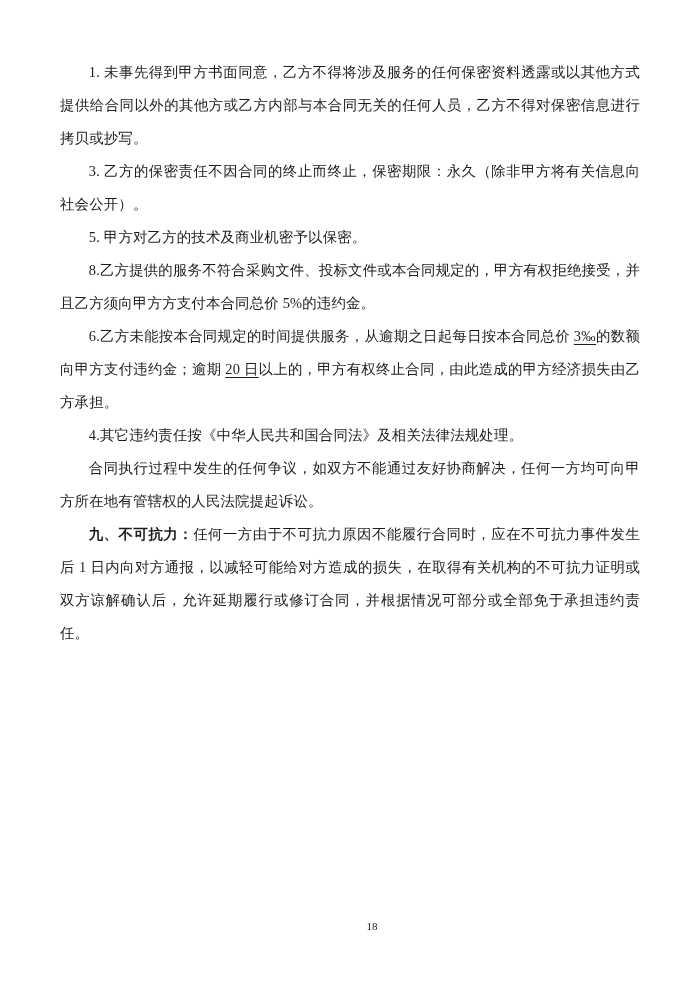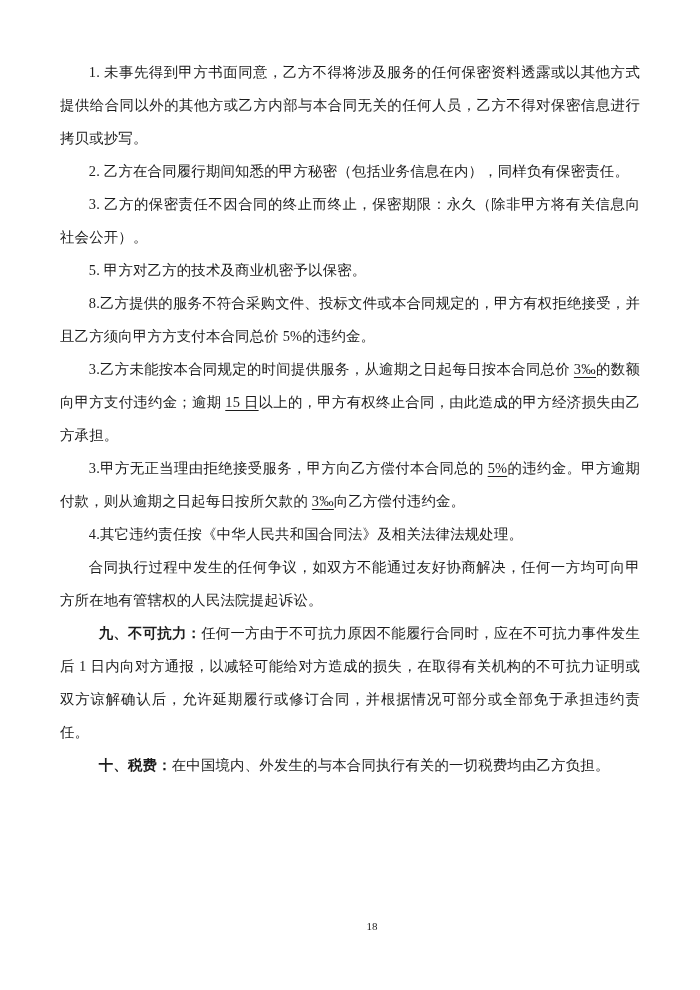--- a/index.html
+++ b/index.html
@@ -23,59 +23,56 @@
     margin: 0;
     font-size: 14.4px;
     line-height: 33px;
     color: #1c1c1c;
     text-align: justify;
     text-justify: inter-ideograph;
     text-indent: 2em;
     letter-spacing: 0.2px;
   }
   .heading { font-weight: bold; }
-  .b { font-weight: bold; margin-left: 10px; }
+  .b { font-weight: bold; }
   .u { text-decoration: underline; text-underline-offset: 3px; }
   .footer {
     position: absolute;
     left: 22px; top: 920px;
     width: 700px;
     text-align: center;
     font-size: 11px;
     color: #1c1c1c;
   }
 </style>
 </head>
 <body>
 
 <div class="page">
   <div class="content">
 
     <p class="para"><span>1. 未事先得到甲方书面同意，乙方不得将涉及服务的任何保密资料透露或以其他方式提供给合同以外的其他方或乙方内部与本合同无关的任何人员，乙方不得对保密信息进行拷贝或抄写。</span></p>
 
-    <p class="para"><span>2. 乙方在合同履行期间知悉的甲方秘密（包括业务信息在内），同样负有保密责任。</span></p>
 
     <p class="para"><span>3. 乙方的保密责任不因合同的终止而终止，保密期限：永久（除非甲方将有关信息向社会公开）。</span></p>
 
     <p class="para"><span>5. 甲方对乙方的技术及商业机密予以保密。</span></p>
 
 
     <p class="para"><span>8.乙方提供的服务不符合采购文件、投标文件或本合同规定的，甲方有权拒绝接受，并且乙方须向甲方方支付本合同总价 5%的违约金。</span></p>
 
-    <p class="para"><span>3.乙方未能按本合同规定的时间提供服务，从逾期之日起每日按本合同总价 </span><span class="u">3‰</span><span>的数额向甲方支付违约金；逾期 </span><span class="u">15 日</span><span>以上的，甲方有权终止合同，由此造成的甲方经济损失由乙方承担。</span></p>
+    <p class="para"><span>6.乙方未能按本合同规定的时间提供服务，从逾期之日起每日按本合同总价 </span><span class="u">3‰</span><span>的数额向甲方支付违约金；逾期 </span><span class="u">20 日</span><span>以上的，甲方有权终止合同，由此造成的甲方经济损失由乙方承担。</span></p>
 
-    <p class="para"><span>3.甲方无正当理由拒绝接受服务，甲方向乙方偿付本合同总的 </span><span class="u">5%</span><span>的违约金。甲方逾期付款，则从逾期之日起每日按所欠款的 </span><span class="u">3‰</span><span>向乙方偿付违约金。</span></p>
 
     <p class="para"><span>4.其它违约责任按《中华人民共和国合同法》及相关法律法规处理。</span></p>
 
 
     <p class="para"><span>合同执行过程中发生的任何争议，如双方不能通过友好协商解决，任何一方均可向甲方所在地有管辖权的人民法院提起诉讼。</span></p>
 
     <p class="para"><span class="b">九、不可抗力：</span><span>任何一方由于不可抗力原因不能履行合同时，应在不可抗力事件发生后 1 日内向对方通报，以减轻可能给对方造成的损失，在取得有关机构的不可抗力证明或双方谅解确认后，允许延期履行或修订合同，并根据情况可部分或全部免于承担违约责任。</span></p>
 
-    <p class="para"><span class="b">十、税费：</span><span>在中国境内、外发生的与本合同执行有关的一切税费均由乙方负担。</span></p>
 
 
 
   </div>
 
   <div class="footer">18</div>
 </div>
 
 </body></html>

